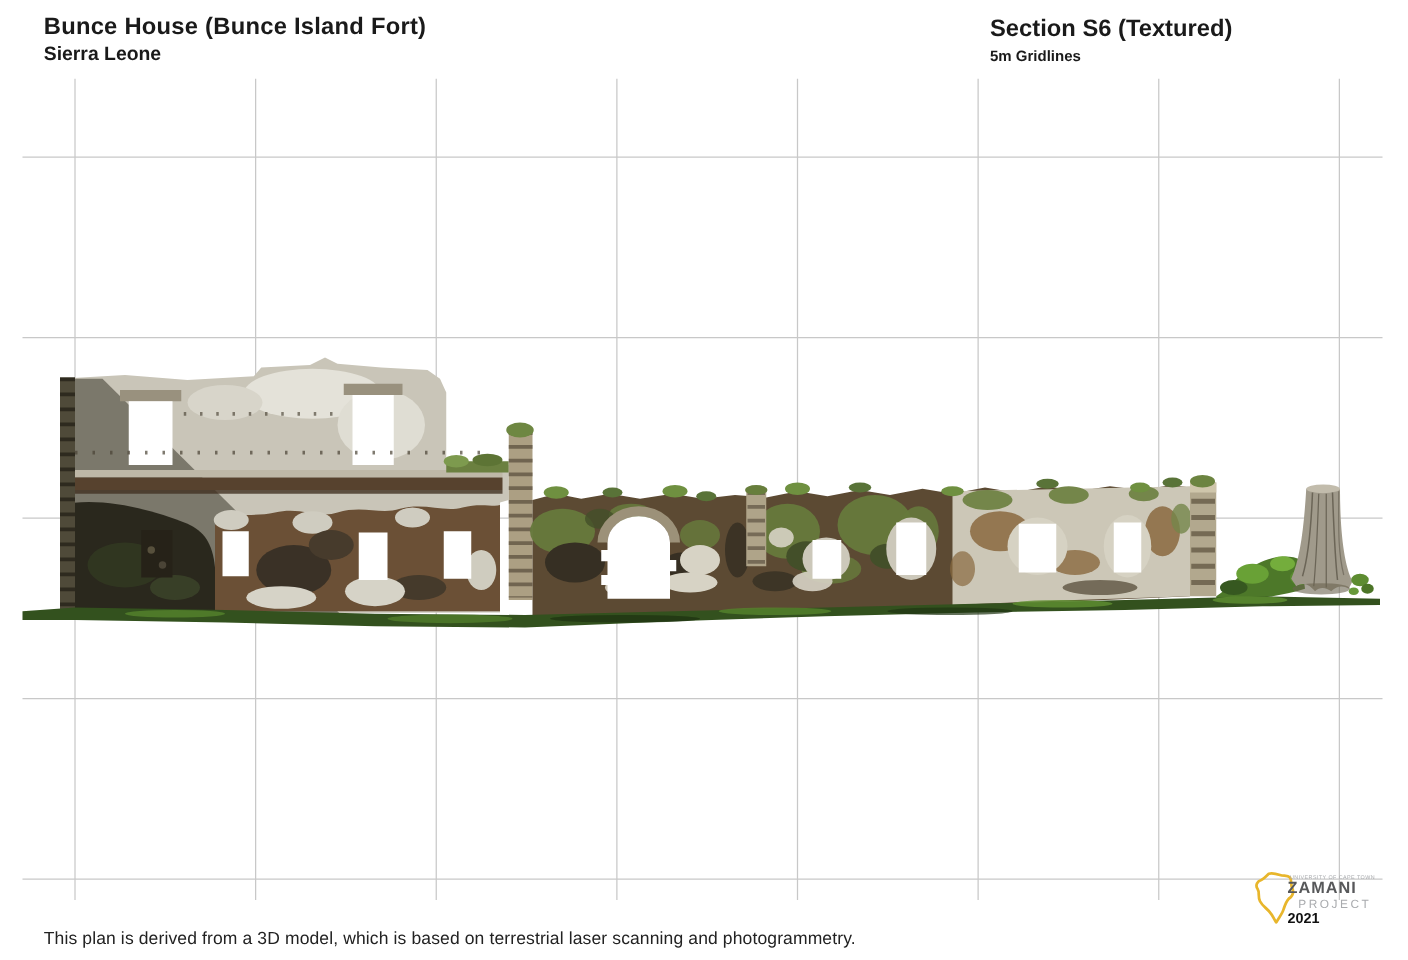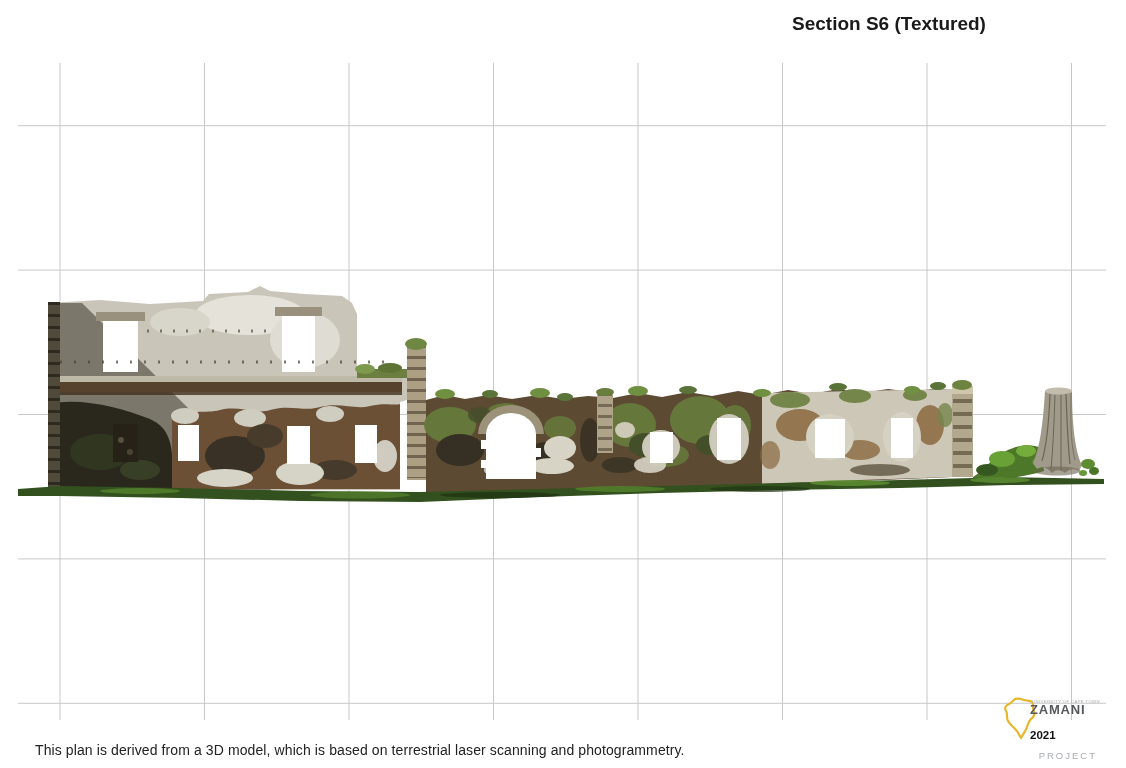--- a/index.html
+++ b/index.html
@@ -16,21 +16,21 @@
   #section-subtitle{font-size:12px;font-weight:bold;margin-top:3px;}
   #footnote{left:35px;top:742px;font-size:14px;color:#222;letter-spacing:.1px;}
   #grid-svg,#ruin-svg{left:0;top:0;}
   
   #logo{left:1001px;top:692px;width:112px;height:60px;}
   #logo .inst{position:absolute;left:31px;top:7px;font-size:4.3px;letter-spacing:.35px;
     color:var(--logo-suffix,#A9ABAE);white-space:nowrap;}
   #logo .name{position:absolute;left:29px;top:11px;font-size:13px;font-weight:bold;
     letter-spacing:.8px;color:var(--logo-name,#57585A);line-height:1;}
   #logo .suffix{position:absolute;left:29px;top:27px;width:67px;text-align:right;
-    font-size:9.5px;letter-spacing:2px;color:var(--logo-suffix,#A9ABAE);line-height:1;margin-top:32px;}
+    font-size:9.5px;letter-spacing:2px;color:var(--logo-suffix,#A9ABAE);line-height:1;}
   #logo .year{position:absolute;left:29px;top:38px;width:67px;
     font-size:11.5px;font-weight:bold;color:var(--logo-year,#111);line-height:1;}
 </style>
 </head>
 <body>
 
 <div id="canvas">
 
   <svg id="grid-svg" class="abs" width="1126" height="768" viewBox="0 0 1126 768">
       <line x1="60" y1="63" x2="60" y2="720" stroke="#C8C8C8" stroke-width="1"></line>
@@ -219,23 +219,28 @@
       <ellipse cx="140" cy="491" rx="40" ry="3" fill="#55832c" opacity=".8"></ellipse>
       <ellipse cx="360" cy="495" rx="50" ry="3.5" fill="#55832c" opacity=".7"></ellipse>
       <ellipse cx="620" cy="489" rx="45" ry="3" fill="#55832c" opacity=".8"></ellipse>
       <ellipse cx="850" cy="483" rx="40" ry="3" fill="#5f9031" opacity=".8"></ellipse>
       <ellipse cx="1000" cy="480" rx="30" ry="3" fill="#5f9031" opacity=".8"></ellipse>
       <ellipse cx="500" cy="495" rx="60" ry="3" fill="#1f3512" opacity=".8"></ellipse>
       <ellipse cx="760" cy="489" rx="50" ry="3" fill="#1f3512" opacity=".7"></ellipse>
     </g>
   </svg>
 
+  <div id="title-block" class="abs">
+    <div id="main-title">Bunce House (Bunce Island Fort)</div>
+    <div id="main-subtitle">Sierra Leone</div>
+  </div>
 
   <div id="section-block" class="abs">
     <div id="section-title">Section S6 (Textured)</div>
+    <div id="section-subtitle">5m Gridlines</div>
   </div>
 
   <div id="footnote" class="abs">This plan is derived from a 3D model, which is based on terrestrial laser scanning and photogrammetry.</div>
 
   <div id="logo" class="abs">
     <svg class="abs" style="left:0;top:5px;" width="36" height="42" viewBox="0 0 36 42">
       <path d="M14,2 C17,1 20,2 23,3 C26,4 29,3 31,5 C33,8 31,11 33,14 C34,17 33,20 30,22
                C28,24 27,27 26,30 C25,34 22,37 20,41 C18,38 17,35 15,33 C13,30 9,28 7,24
                C5,20 7,17 5,14 C3,11 5,8 8,7 C10,6 12,4 14,2 Z" fill="none" stroke="var(--logo-africa,#E8B62C)" stroke-width="2.2" stroke-linejoin="round"></path>
     </svg>

